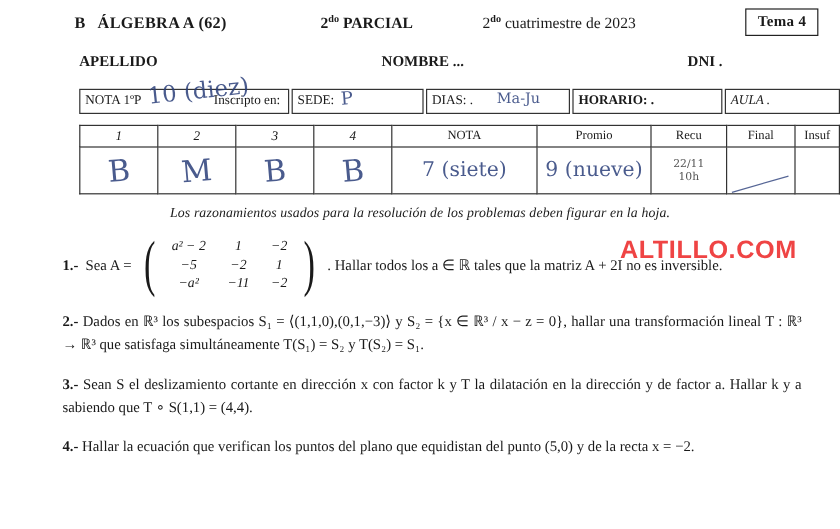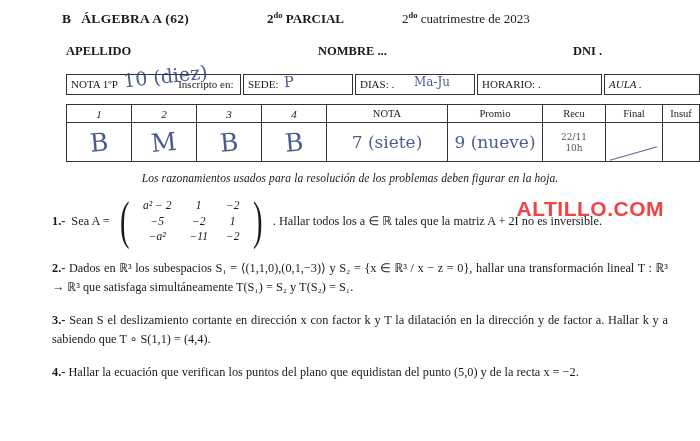--- a/index.html
+++ b/index.html
@@ -84,21 +84,21 @@
     box-sizing: border-box;
     height: 21px;
     line-height: 19px;
     padding-left: 4px;
     font-size: 11px;
     white-space: nowrap;
   }
   .nota1p  { left: 48px;  width: 175px; }
   .sede    { left: 225px; width: 110px; }
   .dias    { left: 337px; width: 120px; }
-  .horario { left: 459px; width: 125px; }
+  .horario { left: 459px; width: 125px; font-weight: bold; }
   .aula    { left: 586px; width: 96px; font-style: italic; }
 
   
   .hw-nota {
     position: absolute;
     left: 105px;
     top: -9px;
     font-family: "DejaVu Serif", serif;
     font-size: 19px;
     color: #2b3f7a;
@@ -235,20 +235,21 @@
       <span class="b-letter">B</span><span>ÁLGEBRA A (62)</span>
     </div>
     <div class="hdr-parcial">
       <span>2</span><span class="sup">do</span>
       <span>PARCIAL</span>
     </div>
     <div class="hdr-cuatri">
       <span>2</span><span class="sup">do</span>
       <span>cuatrimestre de 2023</span>
     </div>
+    <div class="tema-box">Tema 4</div>
   </div>
 
   <div class="idrow">
     <span class="apellido">APELLIDO</span>
     <span class="nombre">NOMBRE ...</span>
     <span class="dni">DNI .</span>
   </div>
 
   <div class="inscrow">
     <div class="cell-box nota1p">

